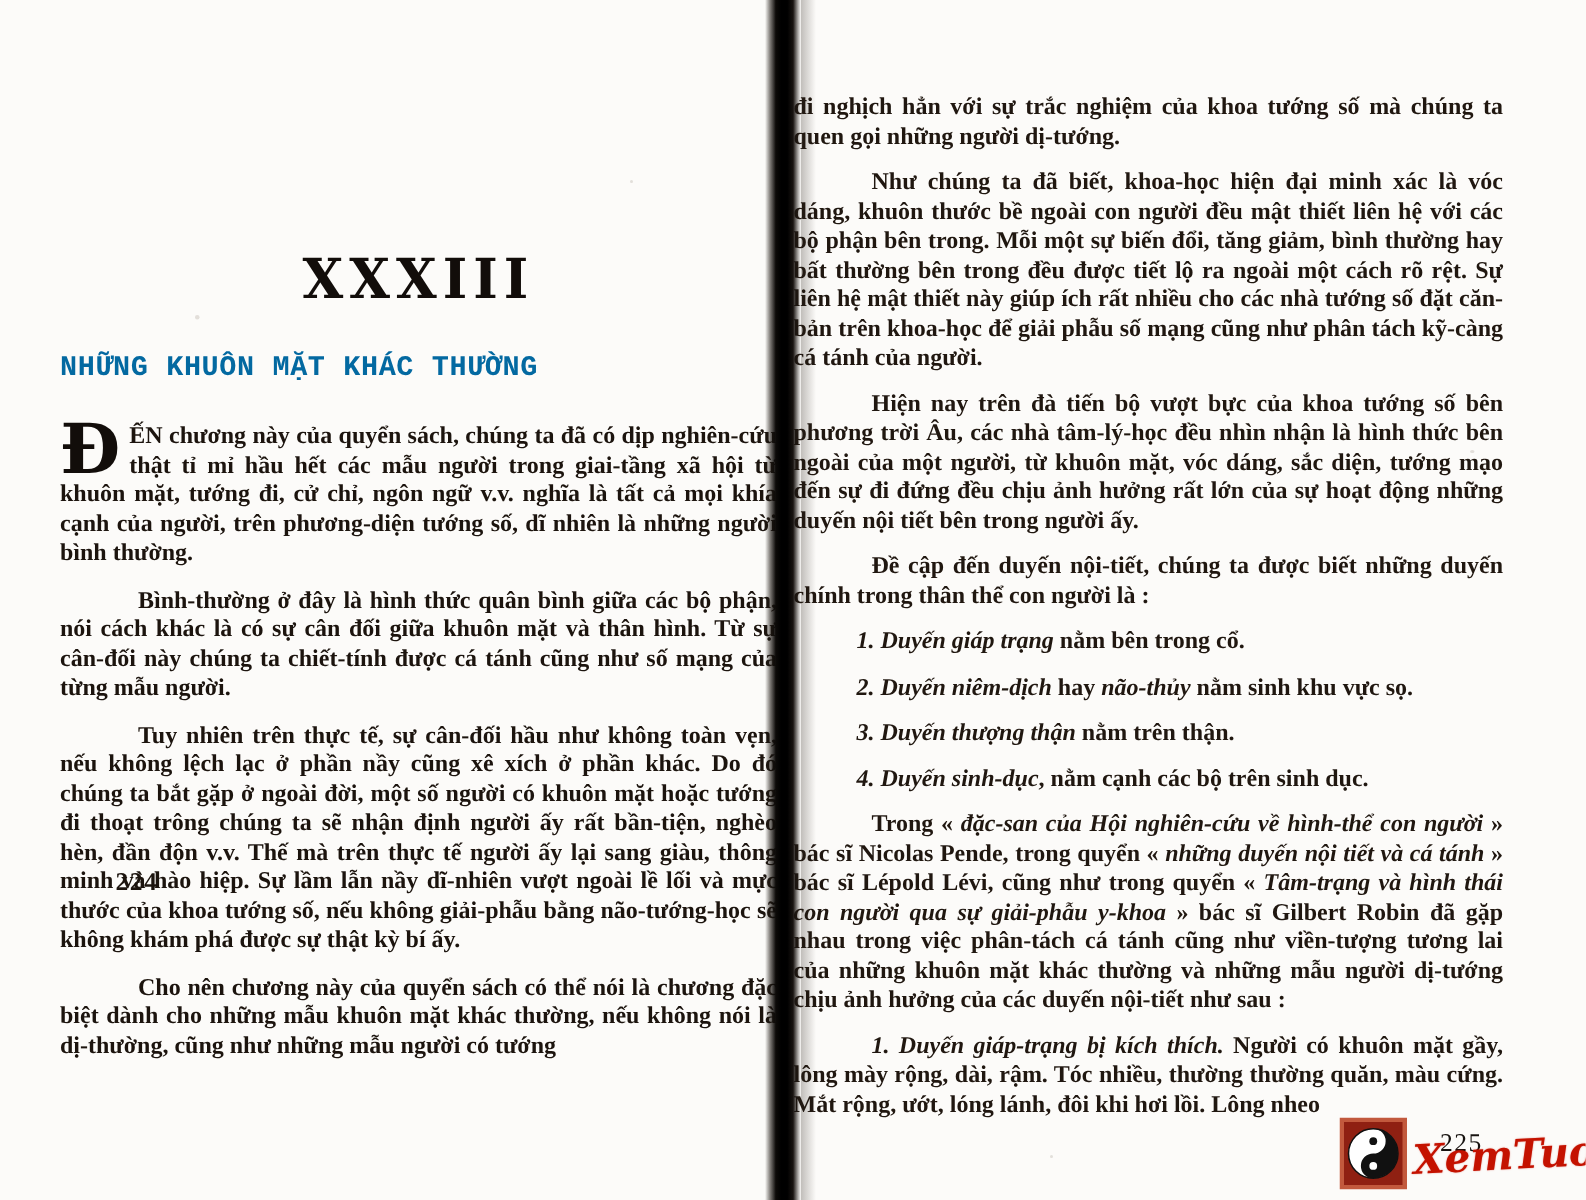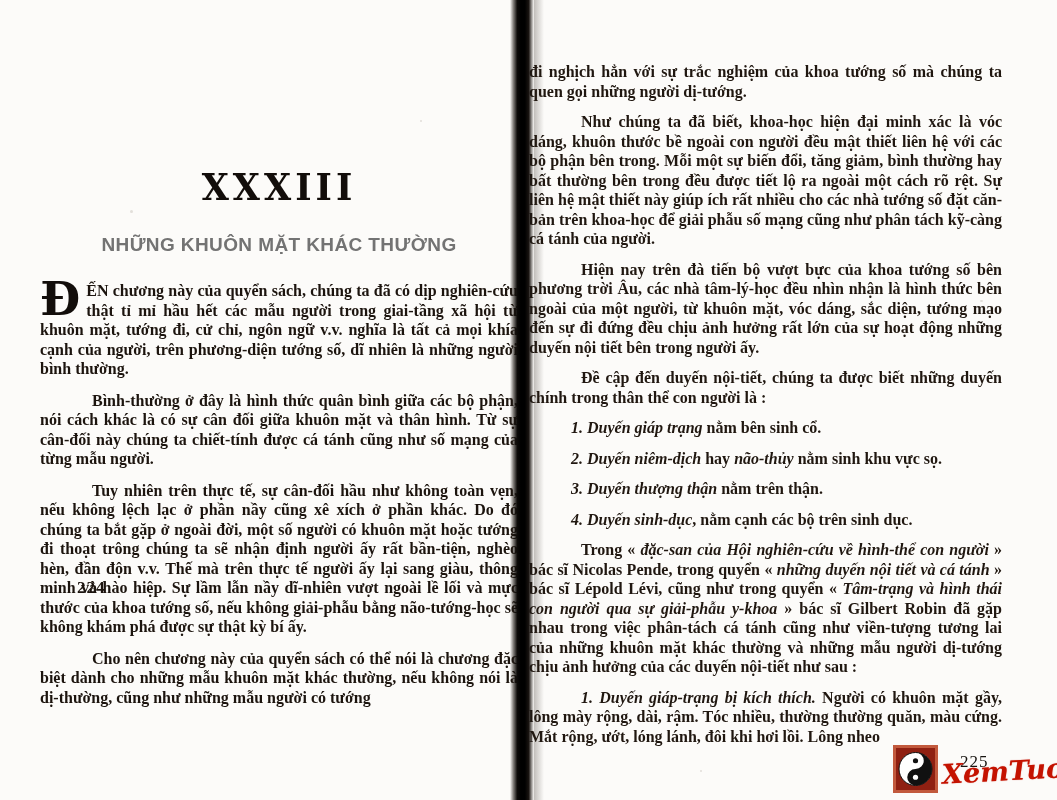--- a/index.html
+++ b/index.html
@@ -23,24 +23,24 @@
   }
   
   .page-left{position:absolute;left:40px;top:0;width:478px;}
   .chapter-no{
     margin-top:166px;text-align:center;
     font-family:"DejaVu Serif","Liberation Serif",serif;
     font-weight:bold;font-size:35px;letter-spacing:4px;
     transform:scaleY(1.05);color:#120d0a;
   }
   .chapter-title{
-    margin-top:26px;text-align:center;
-    font-family:Liberation Sans, sans-serif;
+    margin-top:26px;
+    font-family:Liberation Mono, monospace;
     font-weight:bold;font-size:19px;line-height:24px;
-    letter-spacing:.4px;color:#737373;
+    letter-spacing:.4px;color:#0369a1;
   }
   .body-col p{
     margin:0 0 12px 0;text-align:justify;text-indent:52px;
     font-size:16px;font-weight:bold;line-height:19.5px;color:#1c140e;
   }
   .page-left .body-col{margin-top:24px;}
   p.has-dropcap{text-indent:0;}
   .dropcap{
     float:left;font-size:46px;line-height:34px;font-weight:bold;
     margin:1px 6px 0 0;color:#120d0a;
@@ -98,21 +98,21 @@
 </div>
 
 <div class="gutter"></div>
 
 <div class="page-right">
   <p class="continuation">đi nghịch hẳn với sự trắc nghiệm của khoa tướng số mà chúng ta quen gọi những người dị-tướng.</p>
   <p>Như chúng ta đã biết, khoa-học hiện đại minh xác là vóc dáng, khuôn thước bề ngoài con người đều mật thiết liên hệ với các bộ phận bên trong. Mỗi một sự biến đổi, tăng giảm, bình thường hay bất thường bên trong đều được tiết lộ ra ngoài một cách rõ rệt. Sự liên hệ mật thiết này giúp ích rất nhiều cho các nhà tướng số đặt căn-bản trên khoa-học để giải phẫu số mạng cũng như phân tách kỹ-càng cá tánh của người.</p>
   <p>Hiện nay trên đà tiến bộ vượt bực của khoa tướng số bên phương trời Âu, các nhà tâm-lý-học đều nhìn nhận là hình thức bên ngoài của một người, từ khuôn mặt, vóc dáng, sắc diện, tướng mạo đến sự đi đứng đều chịu ảnh hưởng rất lớn của sự hoạt động những duyến nội tiết bên trong người ấy.</p>
   <p>Đề cập đến duyến nội-tiết, chúng ta được biết những duyến chính trong thân thể con người là :</p>
   <div class="gland-list">
-    <div><i>1. Duyến giáp trạng</i><span> nằm bên sinh cổ.</span></div>
+    <div><i>1. Duyến giáp trạng</i><span> nằm bên trong cổ.</span></div>
     <div><i>2. Duyến niêm-dịch</i><span> hay </span><i>não-thủy</i><span> nằm sinh khu vực sọ.</span></div>
     <div><i>3. Duyến thượng thận</i><span> nằm trên thận.</span></div>
     <div><i>4. Duyến sinh-dục</i><span>, nằm cạnh các bộ trên sinh dục.</span></div>
   </div>
   <p><span>Trong « </span><i>đặc-san của Hội nghiên-cứu về hình-thể con người</i><span> » bác sĩ Nicolas Pende, trong quyển « </span><i>những duyến nội tiết và cá tánh</i><span> » bác sĩ Lépold Lévi, cũng như trong quyển « </span><i>Tâm-trạng và hình thái con người qua sự giải-phẫu y-khoa</i><span> » bác sĩ Gilbert Robin đã gặp nhau trong việc phân-tách cá tánh cũng như viền-tượng tương lai của những khuôn mặt khác thường và những mẫu người dị-tướng chịu ảnh hưởng của các duyến nội-tiết như sau :</span></p>
   <p><i>1. Duyến giáp-trạng bị kích thích.</i><span> Người có khuôn mặt gầy, lông mày rộng, dài, rậm. Tóc nhiều, thường thường quăn, màu cứng. Mắt rộng, ướt, lóng lánh, đôi khi hơi lồi. Lông nheo</span></p>
 </div>
 
 <div class="pagenum-right">225</div>
 

